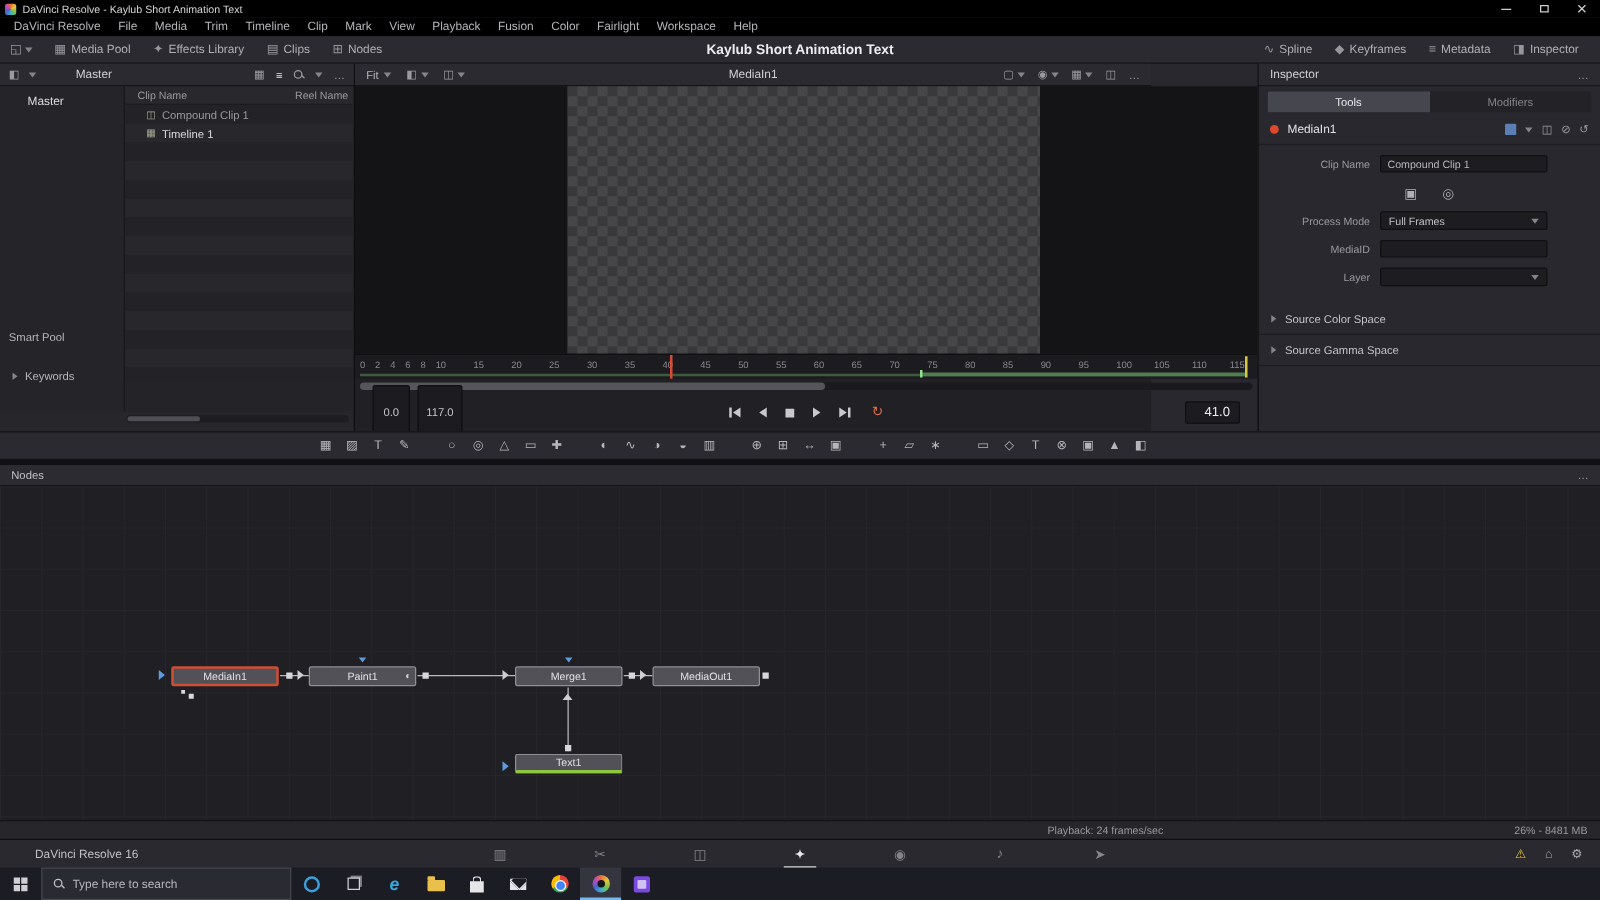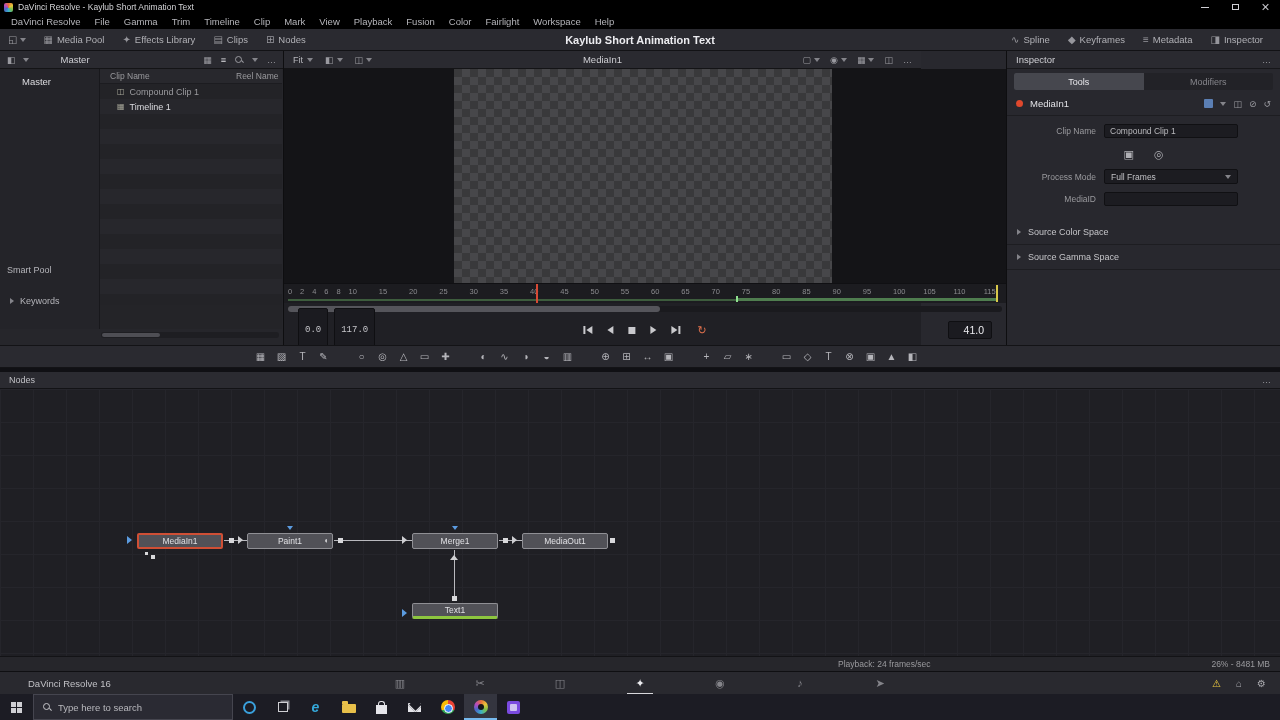--- a/index.html
+++ b/index.html
@@ -85,21 +85,21 @@
   .r-strip{position:absolute;left:4px;bottom:2px;width:708px;height:2px;background:#3d5c3d;}
   .r-strip-bright{position:absolute;left:452px;bottom:2px;width:260px;height:3px;background:#4f7d4f;}
   .r-mark{position:absolute;left:452px;bottom:1px;width:2px;height:6px;background:#8fe08f;}
   .playhead{position:absolute;top:0;bottom:0;width:2px;background:#d84a35;}
   .r-end{position:absolute;top:1px;bottom:1px;width:2px;background:#d8c84a;}
   .v-scroll{position:absolute;left:0;top:252px;width:722px;height:12px;}
   .v-scroll .track{position:absolute;left:4px;right:4px;top:3px;height:6px;background:#1a1a1e;border-radius:3px;}
   .v-scroll .handle{position:absolute;left:4px;top:3px;width:372px;height:6px;background:#55555b;border-radius:3px;}
   .v-transport{position:absolute;left:0;top:264px;width:722px;height:30px;display:flex;align-items:center;padding:0 14px;}
   .t-val{background:#1b1b20;border:1px solid #0f0f12;border-radius:2px;font-size:9px;color:#c5c5c9;
-         padding:16px 6px;min-width:30px;text-align:center;margin-right:6px;font-family:Liberation Mono, monospace;}
+         padding:16px 6px;min-width:30px;text-align:center;margin-right:6px;}
   .t-center{position:absolute;left:50%;transform:translateX(-50%);display:flex;align-items:center;gap:15px;}
   .t-btn{display:flex;align-items:center;gap:1px;}
   .t-tri-l{width:0;height:0;border-top:4px solid transparent;border-bottom:4px solid transparent;border-right:6px solid #c9c9cd;}
   .t-tri-r{width:0;height:0;border-top:4px solid transparent;border-bottom:4px solid transparent;border-left:6px solid #c9c9cd;}
   .t-bar{width:2px;height:8px;background:#c9c9cd;}
   .t-stop{width:7px;height:7px;background:#c9c9cd;}
   .t-loop{font-size:11px;color:#e0714d;margin-left:2px;line-height:1;}
   .t-cur{margin-left:auto;background:#1b1b20;border:1px solid #0f0f12;border-radius:2px;
          font-size:10.5px;color:#ececf0;padding:2px 7px;min-width:44px;text-align:right;}
 
@@ -238,21 +238,21 @@
       <span class="tb-btn">
           <i class="ic-close"></i>
         </span>
     </span>
   </div>
 
   <div id="menubar" class="abs">
 
   <span class="menu-item">DaVinci Resolve</span>
       <span class="menu-item">File</span>
-      <span class="menu-item">Gamma</span>
+      <span class="menu-item">Media</span>
       <span class="menu-item">Trim</span>
       <span class="menu-item">Timeline</span>
       <span class="menu-item">Clip</span>
       <span class="menu-item">Mark</span>
       <span class="menu-item">View</span>
       <span class="menu-item">Playback</span>
       <span class="menu-item">Fusion</span>
       <span class="menu-item">Color</span>
       <span class="menu-item">Fairlight</span>
       <span class="menu-item">Workspace</span>
@@ -468,20 +468,27 @@
     <div class="i-row">
       <span class="i-label">Process Mode</span>
       <span class="i-select">
         <span>Full Frames</span>
         <i class="chev-shape"></i>
       </span>
     </div>
     <div class="i-row">
       <span class="i-label">MediaID</span>
       <input class="i-input" style="">
+    </div>
+    <div class="i-row">
+      <span class="i-label">Layer</span>
+      <span class="i-select">
+        <span></span>
+        <i class="chev-shape"></i>
+      </span>
     </div>
     <div class="i-sections">
       <div class="i-sect">
         <i class="chev-right"></i>
         <span>Source Color Space</span>
       </div>
       <div class="i-sect">
         <i class="chev-right"></i>
         <span>Source Gamma Space</span>
       </div>

